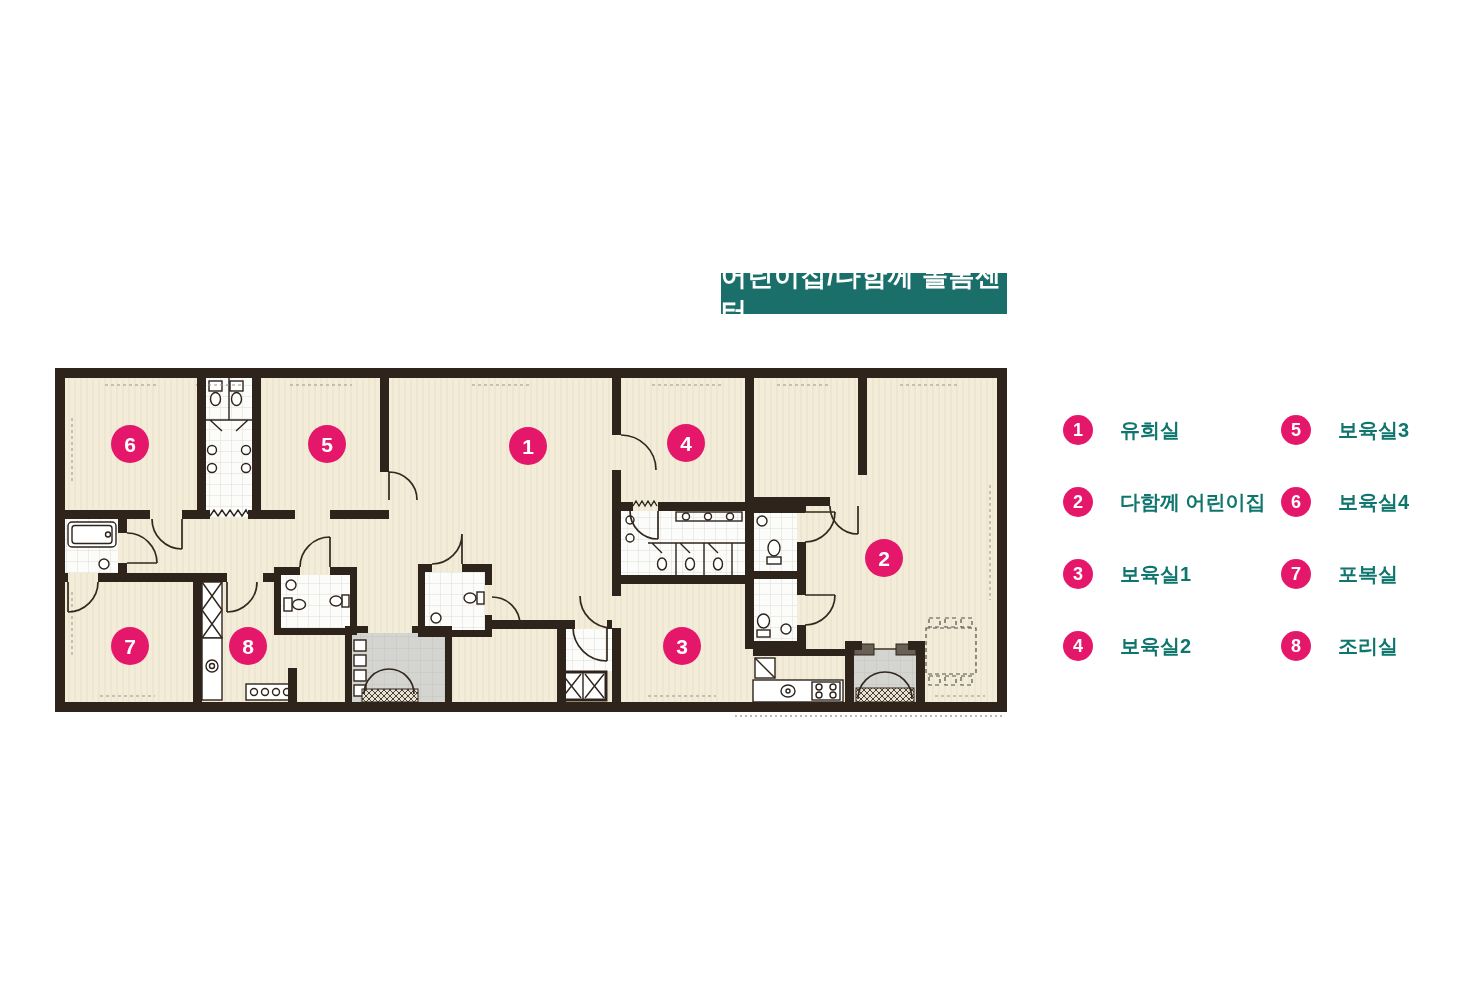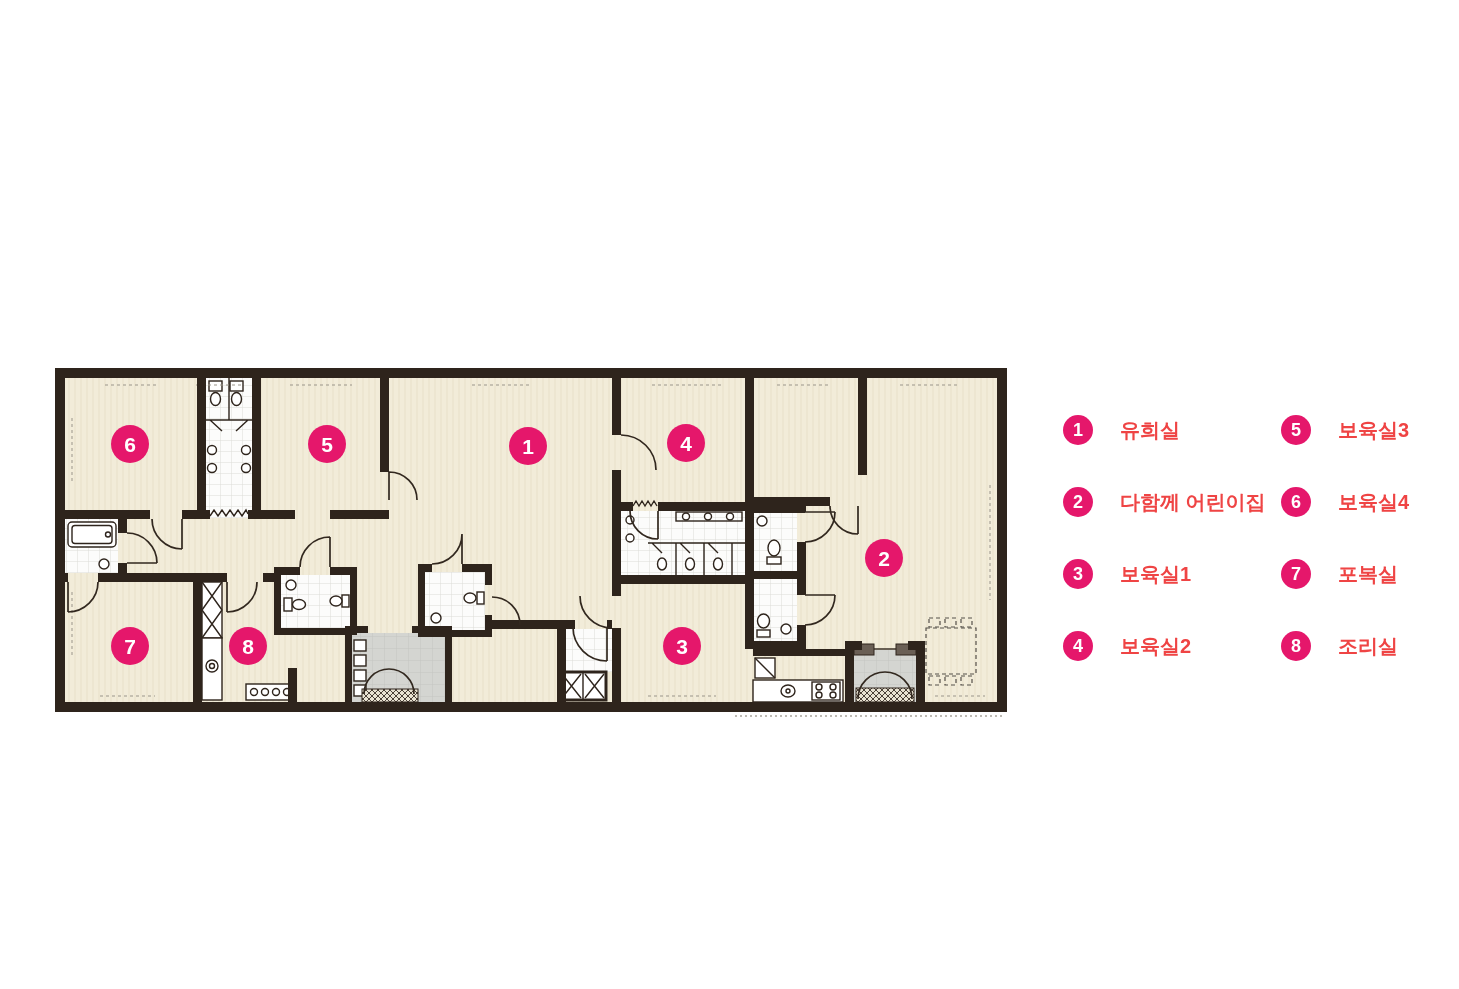--- a/index.html
+++ b/index.html
@@ -7,35 +7,38 @@
   .canvas{position:relative;width:1459px;height:989px;background:#ffffff;overflow:hidden;}
   .title-banner{position:absolute;left:721px;top:273px;width:286px;height:41px;
     display:flex;align-items:center;justify-content:center;
     color:#ffffff;font-size:26px;font-weight:bold;letter-spacing:0.5px;}
   .legend-col{position:absolute;display:flex;flex-direction:column;gap:42px;}
   .legend-col.c1{left:1063px;top:415px;}
   .legend-col.c2{left:1281px;top:415px;}
   .legend-row{display:flex;align-items:center;height:30px;}
   .legend-circle{width:30px;height:30px;border-radius:50%;background:#e5176b;color:#fff;
     display:flex;align-items:center;justify-content:center;font-size:18px;font-weight:bold;flex:0 0 30px;}
-  .legend-label{margin-left:27px;font-size:20px;font-weight:600;color:#ef4444;white-space:nowrap;}
+  .legend-label{margin-left:27px;font-size:20px;font-weight:600;color:#0f766e;white-space:nowrap;}
   svg text.marker-num{font-family:"Liberation Sans","DejaVu Sans",sans-serif;font-size:21px;font-weight:bold;fill:#ffffff;text-anchor:middle;}
   .wall{fill:#2e241c;}
   .arc{fill:none;stroke:#32281f;stroke-width:1.7;}
   .fix{fill:#ffffff;stroke:#2e241c;stroke-width:1.4;}
   .fixline{fill:none;stroke:#2e241c;stroke-width:1.4;}
   .winline{fill:none;stroke:#3a3a3a;stroke-width:1.3;}
   .sill{fill:none;stroke:#9a958a;stroke-width:1;stroke-dasharray:3 3;}
   .dashed{fill:none;stroke:#55504a;stroke-width:1.2;stroke-dasharray:4 3;}
 </style>
 </head>
 <body>
 
 <div class="canvas">
 
+  <div class="title-banner" style="background: rgb(26, 111, 107); color: rgb(255, 255, 255);">
+    <span>어린이집/다함께 돌봄센터</span>
+  </div>
 
   <svg style="position:absolute;left:50px;top:360px;" width="965" height="360" viewBox="50 360 965 360">
     <defs>
       <pattern id="floorTex" width="6" height="6" patternUnits="userSpaceOnUse">
         <rect width="6" height="6" fill="#f2ecd9"></rect>
         <path d="M3 0 V6" stroke="#e8e0ca" stroke-width="1"></path>
       </pattern>
       <pattern id="tile" width="11" height="11" patternUnits="userSpaceOnUse">
         <rect width="11" height="11" fill="#fcfcfb"></rect>
         <path d="M11 0 H0 V11" fill="none" stroke="#dcdcd8" stroke-width="1"></path>

